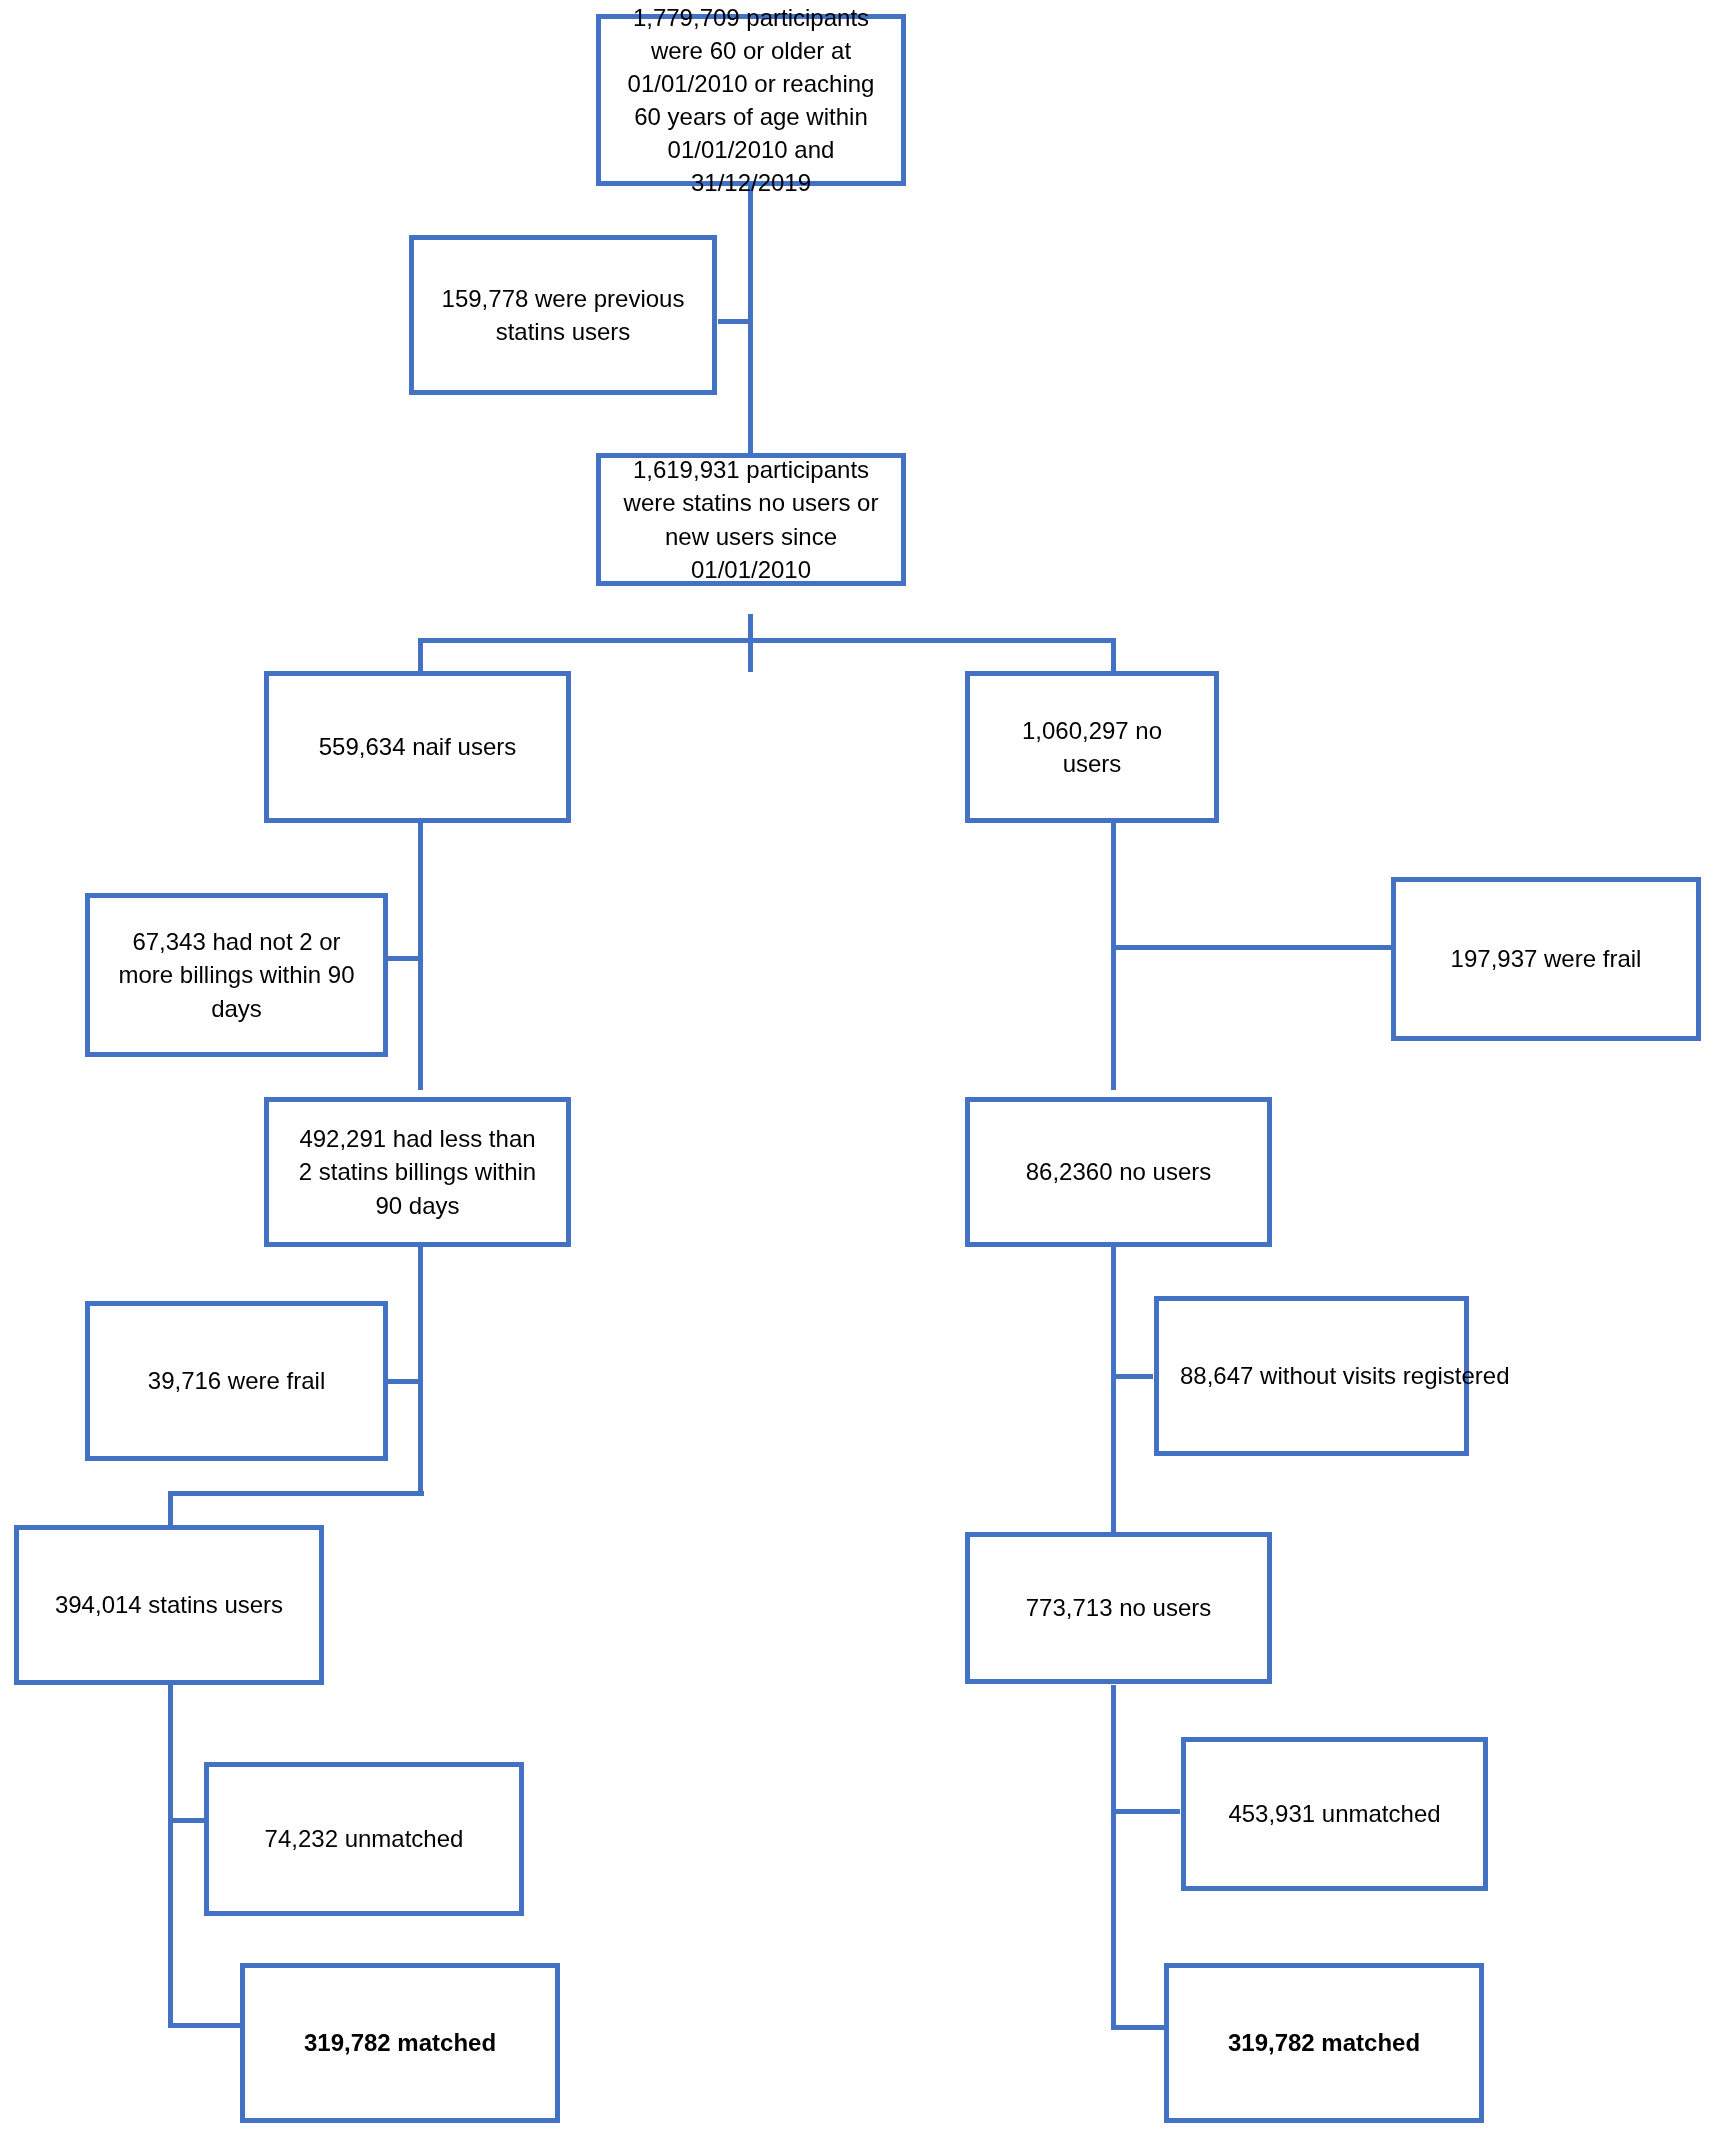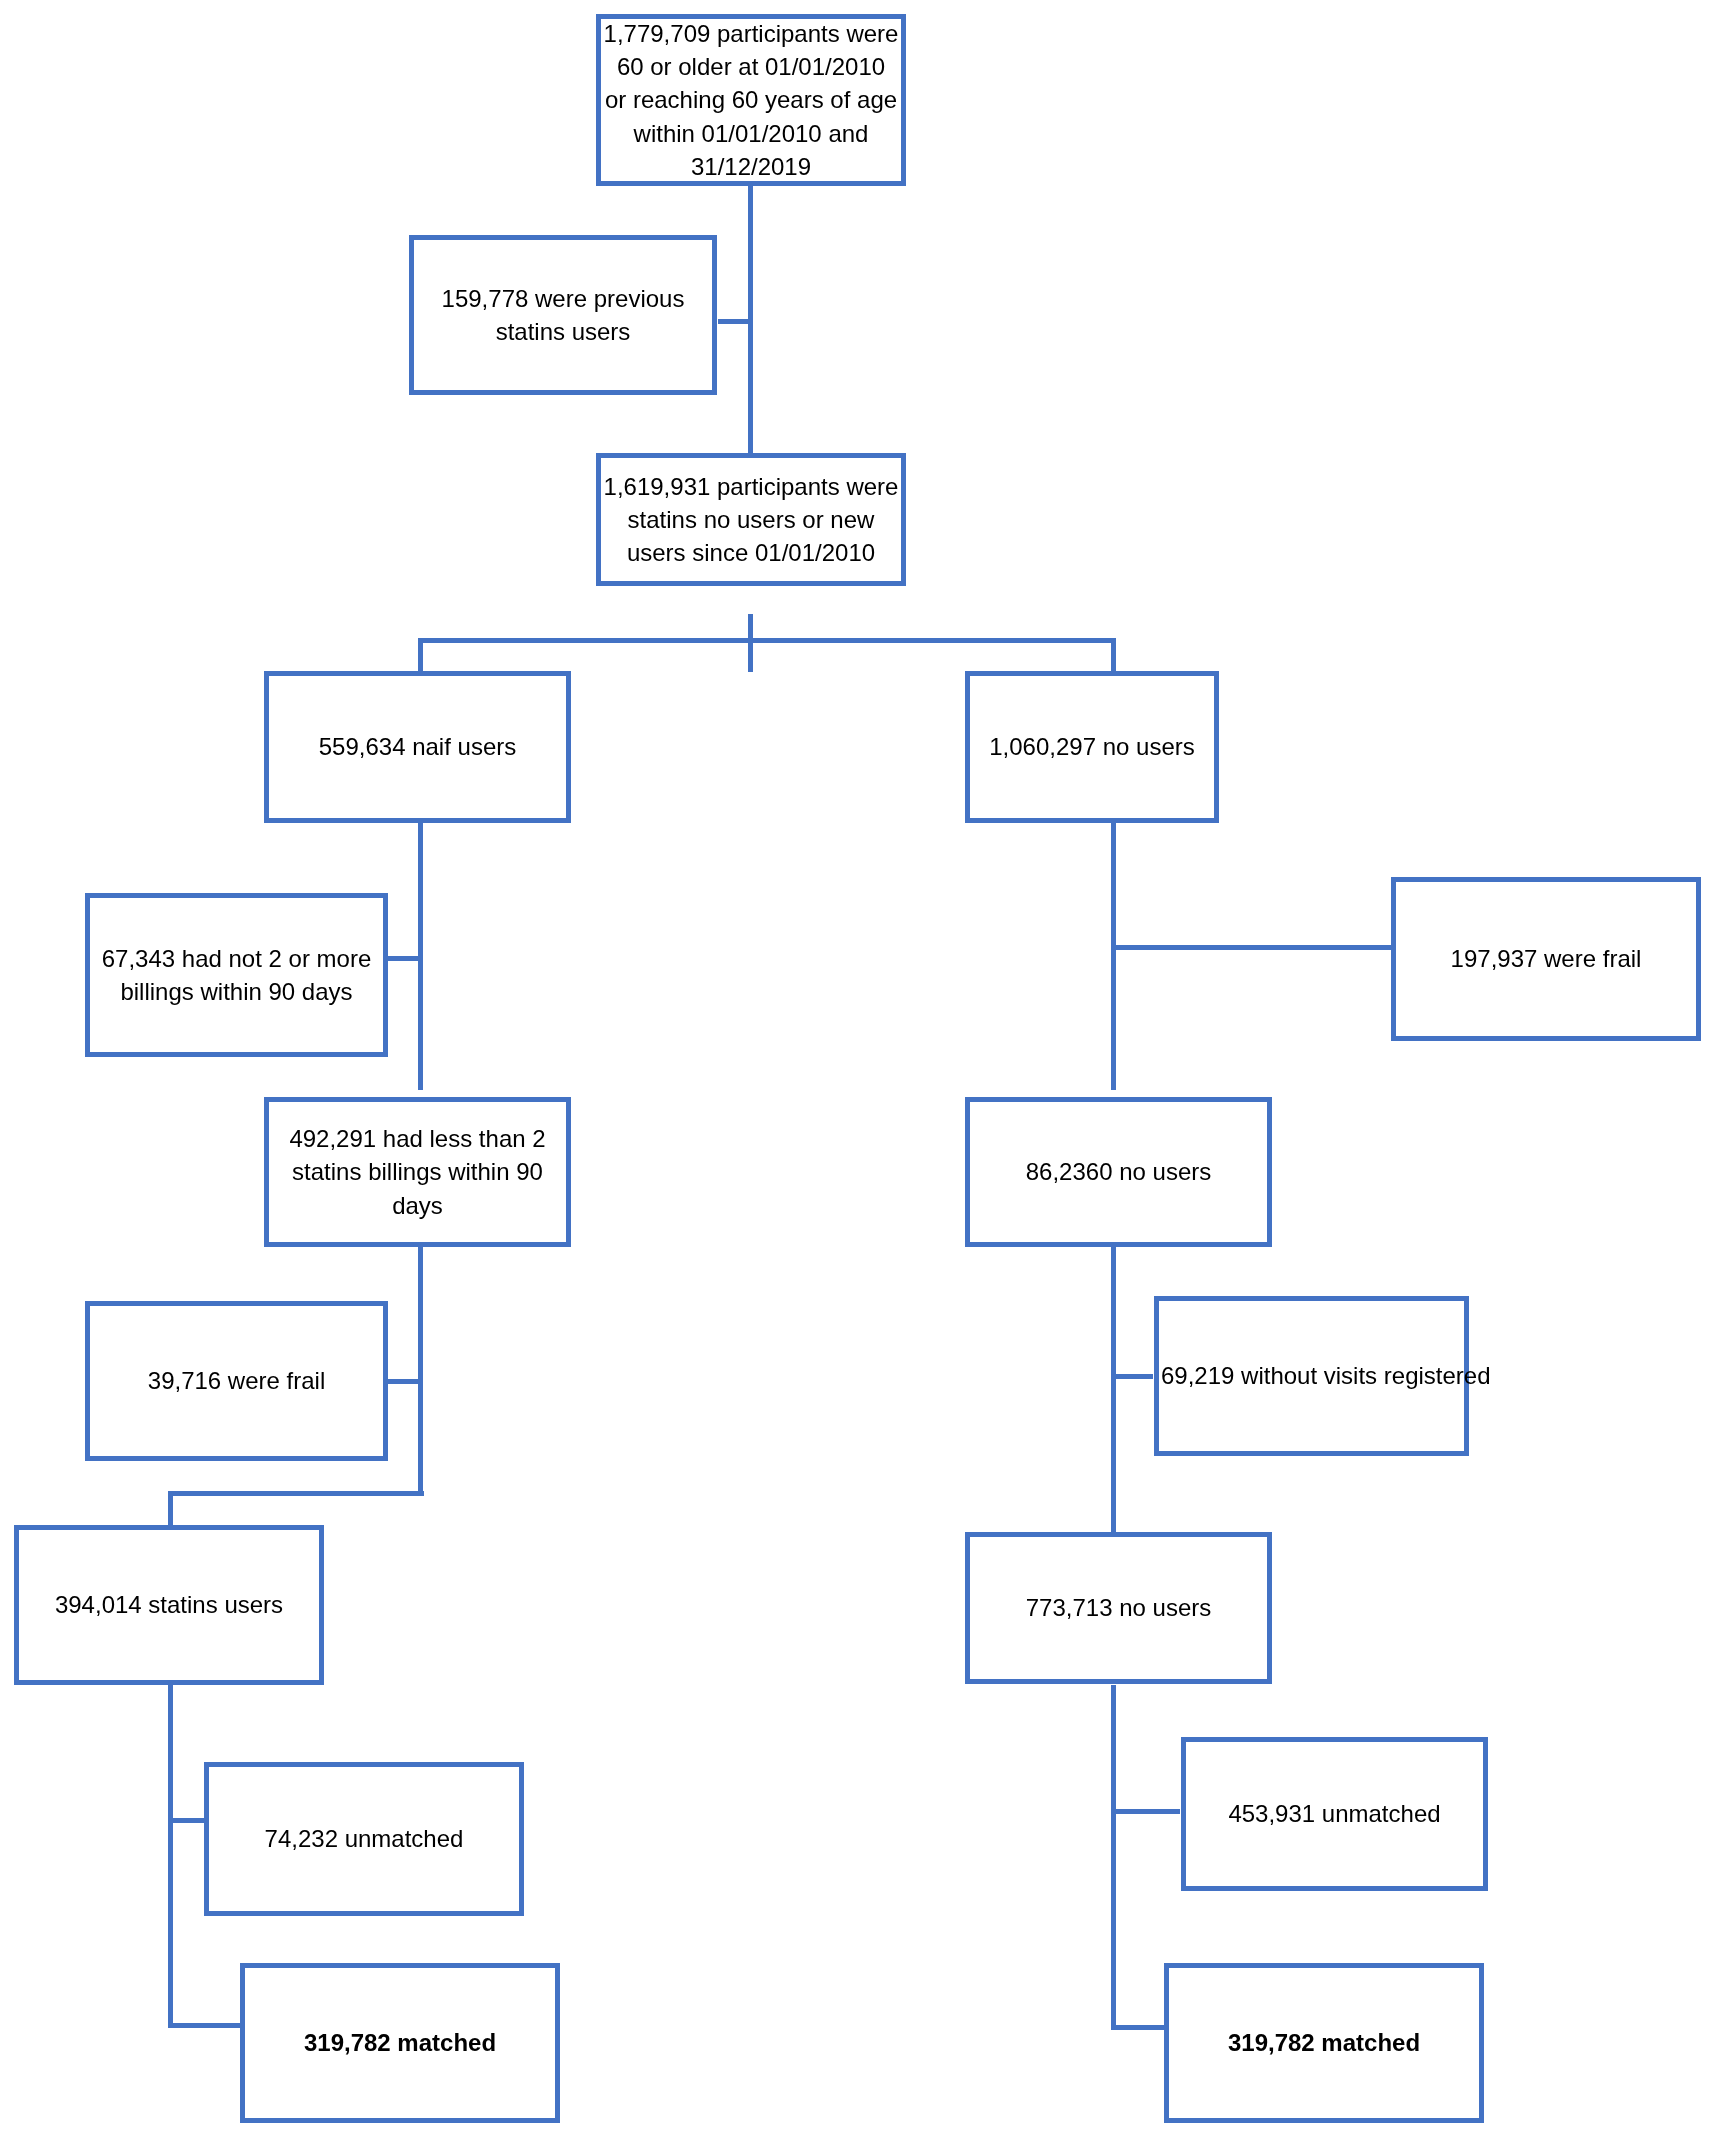--- a/index.html
+++ b/index.html
@@ -23,21 +23,21 @@
     justify-content:center;
     text-align:center;
     color:#000000;
     font-size:24px;
     line-height:1.38;
     z-index:3;
   }
   .box .txt{
     display:block;
     width:100%;
-    padding:0 2px;
+    padding:0 21px;
     box-sizing:border-box;
     white-space:pre-line;
   }
   .box.nowrap .txt{
     white-space:pre;
     overflow:visible;
   }
   .box.bold{font-weight:bold;}
   
   .conn{
@@ -118,21 +118,21 @@
 
   <div class="box" style="left:965px;top:1097px;width:307px;height:150px;">
     <span class="txt">86,2360 no users</span>
   </div>
 
   <div class="box" style="left:85px;top:1301px;width:303px;height:160px;">
     <span class="txt">39,716 were frail</span>
   </div>
 
   <div class="box nowrap" style="left:1154px;top:1296px;width:315px;height:160px;">
-    <span class="txt">69,219 without visits registered</span>
+    <span class="txt">88,647 without visits registered</span>
   </div>
 
   <div class="box" style="left:14px;top:1525px;width:310px;height:160px;">
     <span class="txt">394,014  statins users</span>
   </div>
 
   <div class="box" style="left:965px;top:1532px;width:307px;height:152px;text-align:center;">
     <span class="txt">773,713 no users</span>
   </div>
 

